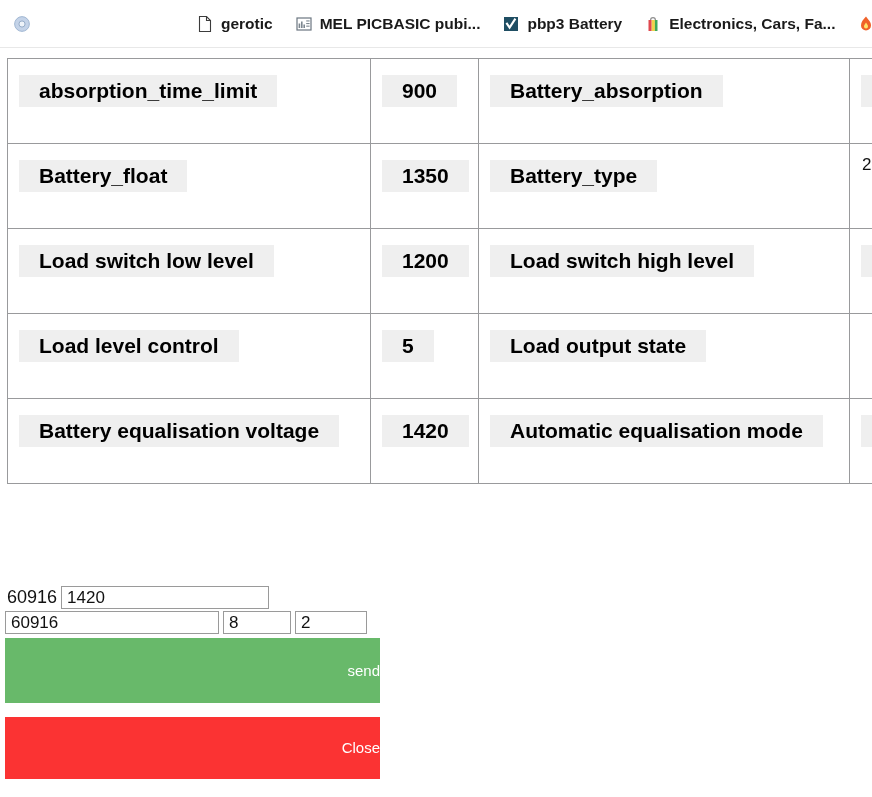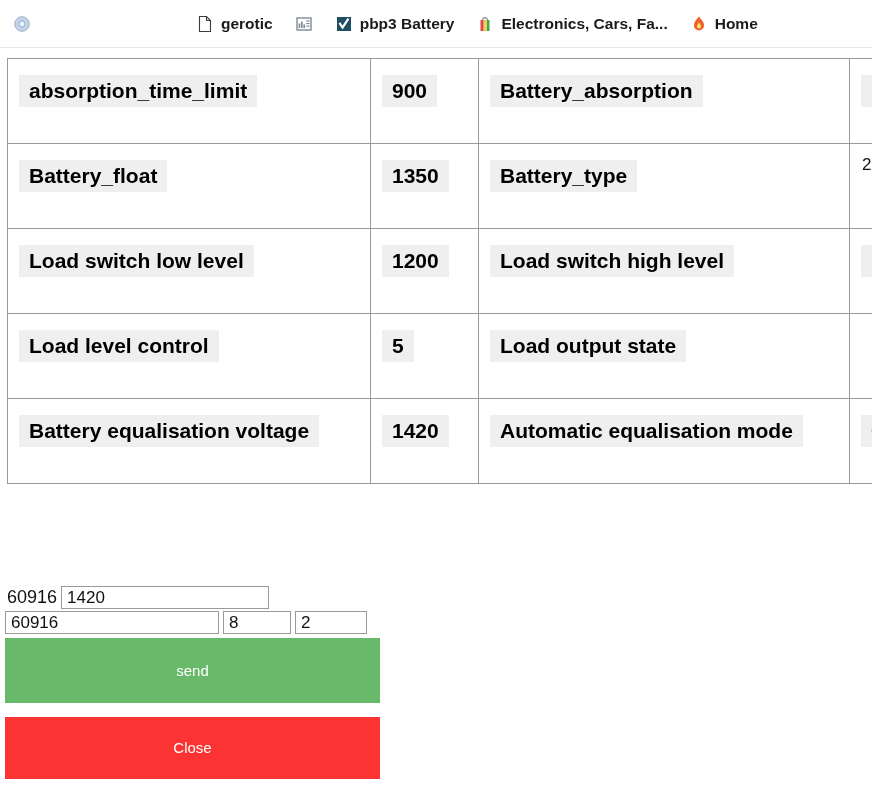--- a/index.html
+++ b/index.html
@@ -79,21 +79,21 @@
   td.c-label2 { width: 348px; }
   td.c-val2   { width: 86px; }
 
   .chip {
     display: inline-block;
     background: #efefef;
     font-weight: bold;
     font-size: 21px;
     line-height: 1.32;
     color: #000000;
-    padding: 2px 10px;
+    padding: 2px 20px;
     font-family: "Liberation Sans", sans-serif;
     text-align: center;
   }
   .plain {
     display: inline-block;
     font-size: 17px;
     color: #111111;
     font-family: "Liberation Sans", sans-serif;
     padding: 1px 1px;
   }
@@ -144,21 +144,21 @@
   .in-small1 { width: 68px; }
   .in-small2 { width: 72px; }
 
   .btn {
     display: block;
     width: 375px;
     border: none;
     color: #ffffff;
     font-family: "Liberation Sans", sans-serif;
     font-size: 15px;
-    text-align: center;
+    text-align: right;
     cursor: pointer;
     padding: 0;
   }
   .btn-send {
     background: #68b96a;
     height: 65px;
     line-height: 65px;
     margin-top: 4px;
   }
   .btn-close {
@@ -199,20 +199,21 @@
         <svg class="bm-ico" viewBox="0 0 18 18">
           <rect x="2" y="3" width="14" height="12" fill="#ffffff" stroke="#6b7680" stroke-width="1.2"></rect>
           <rect x="3.6" y="8.5" width="1.6" height="4.5" fill="#7d8790"></rect>
           <rect x="6" y="6.5" width="1.6" height="6.5" fill="#7d8790"></rect>
           <rect x="8.4" y="9.5" width="1.6" height="3.5" fill="#7d8790"></rect>
           <rect x="11.2" y="5.4" width="3.4" height="1.1" fill="#7d8790"></rect>
           <rect x="11.2" y="8" width="3.4" height="1.1" fill="#7d8790"></rect>
           <rect x="11.2" y="10.6" width="3.4" height="1.1" fill="#7d8790"></rect>
         </svg>
       </span>
+      <span class="bm-label">MEL PICBASIC pubi...</span>
     </div>
 
     <div class="bm-item">
       <span>
         <svg class="bm-ico" viewBox="0 0 18 18">
           <rect x="2" y="2" width="14" height="14" fill="#1f4e63"></rect>
           <path d="M4.4 7.8 L7.6 12.6 L13.4 3.6" fill="none" stroke="#ffffff" stroke-width="2.1"></path>
         </svg>
       </span>
       <span class="bm-label">pbp3 Battery</span>

